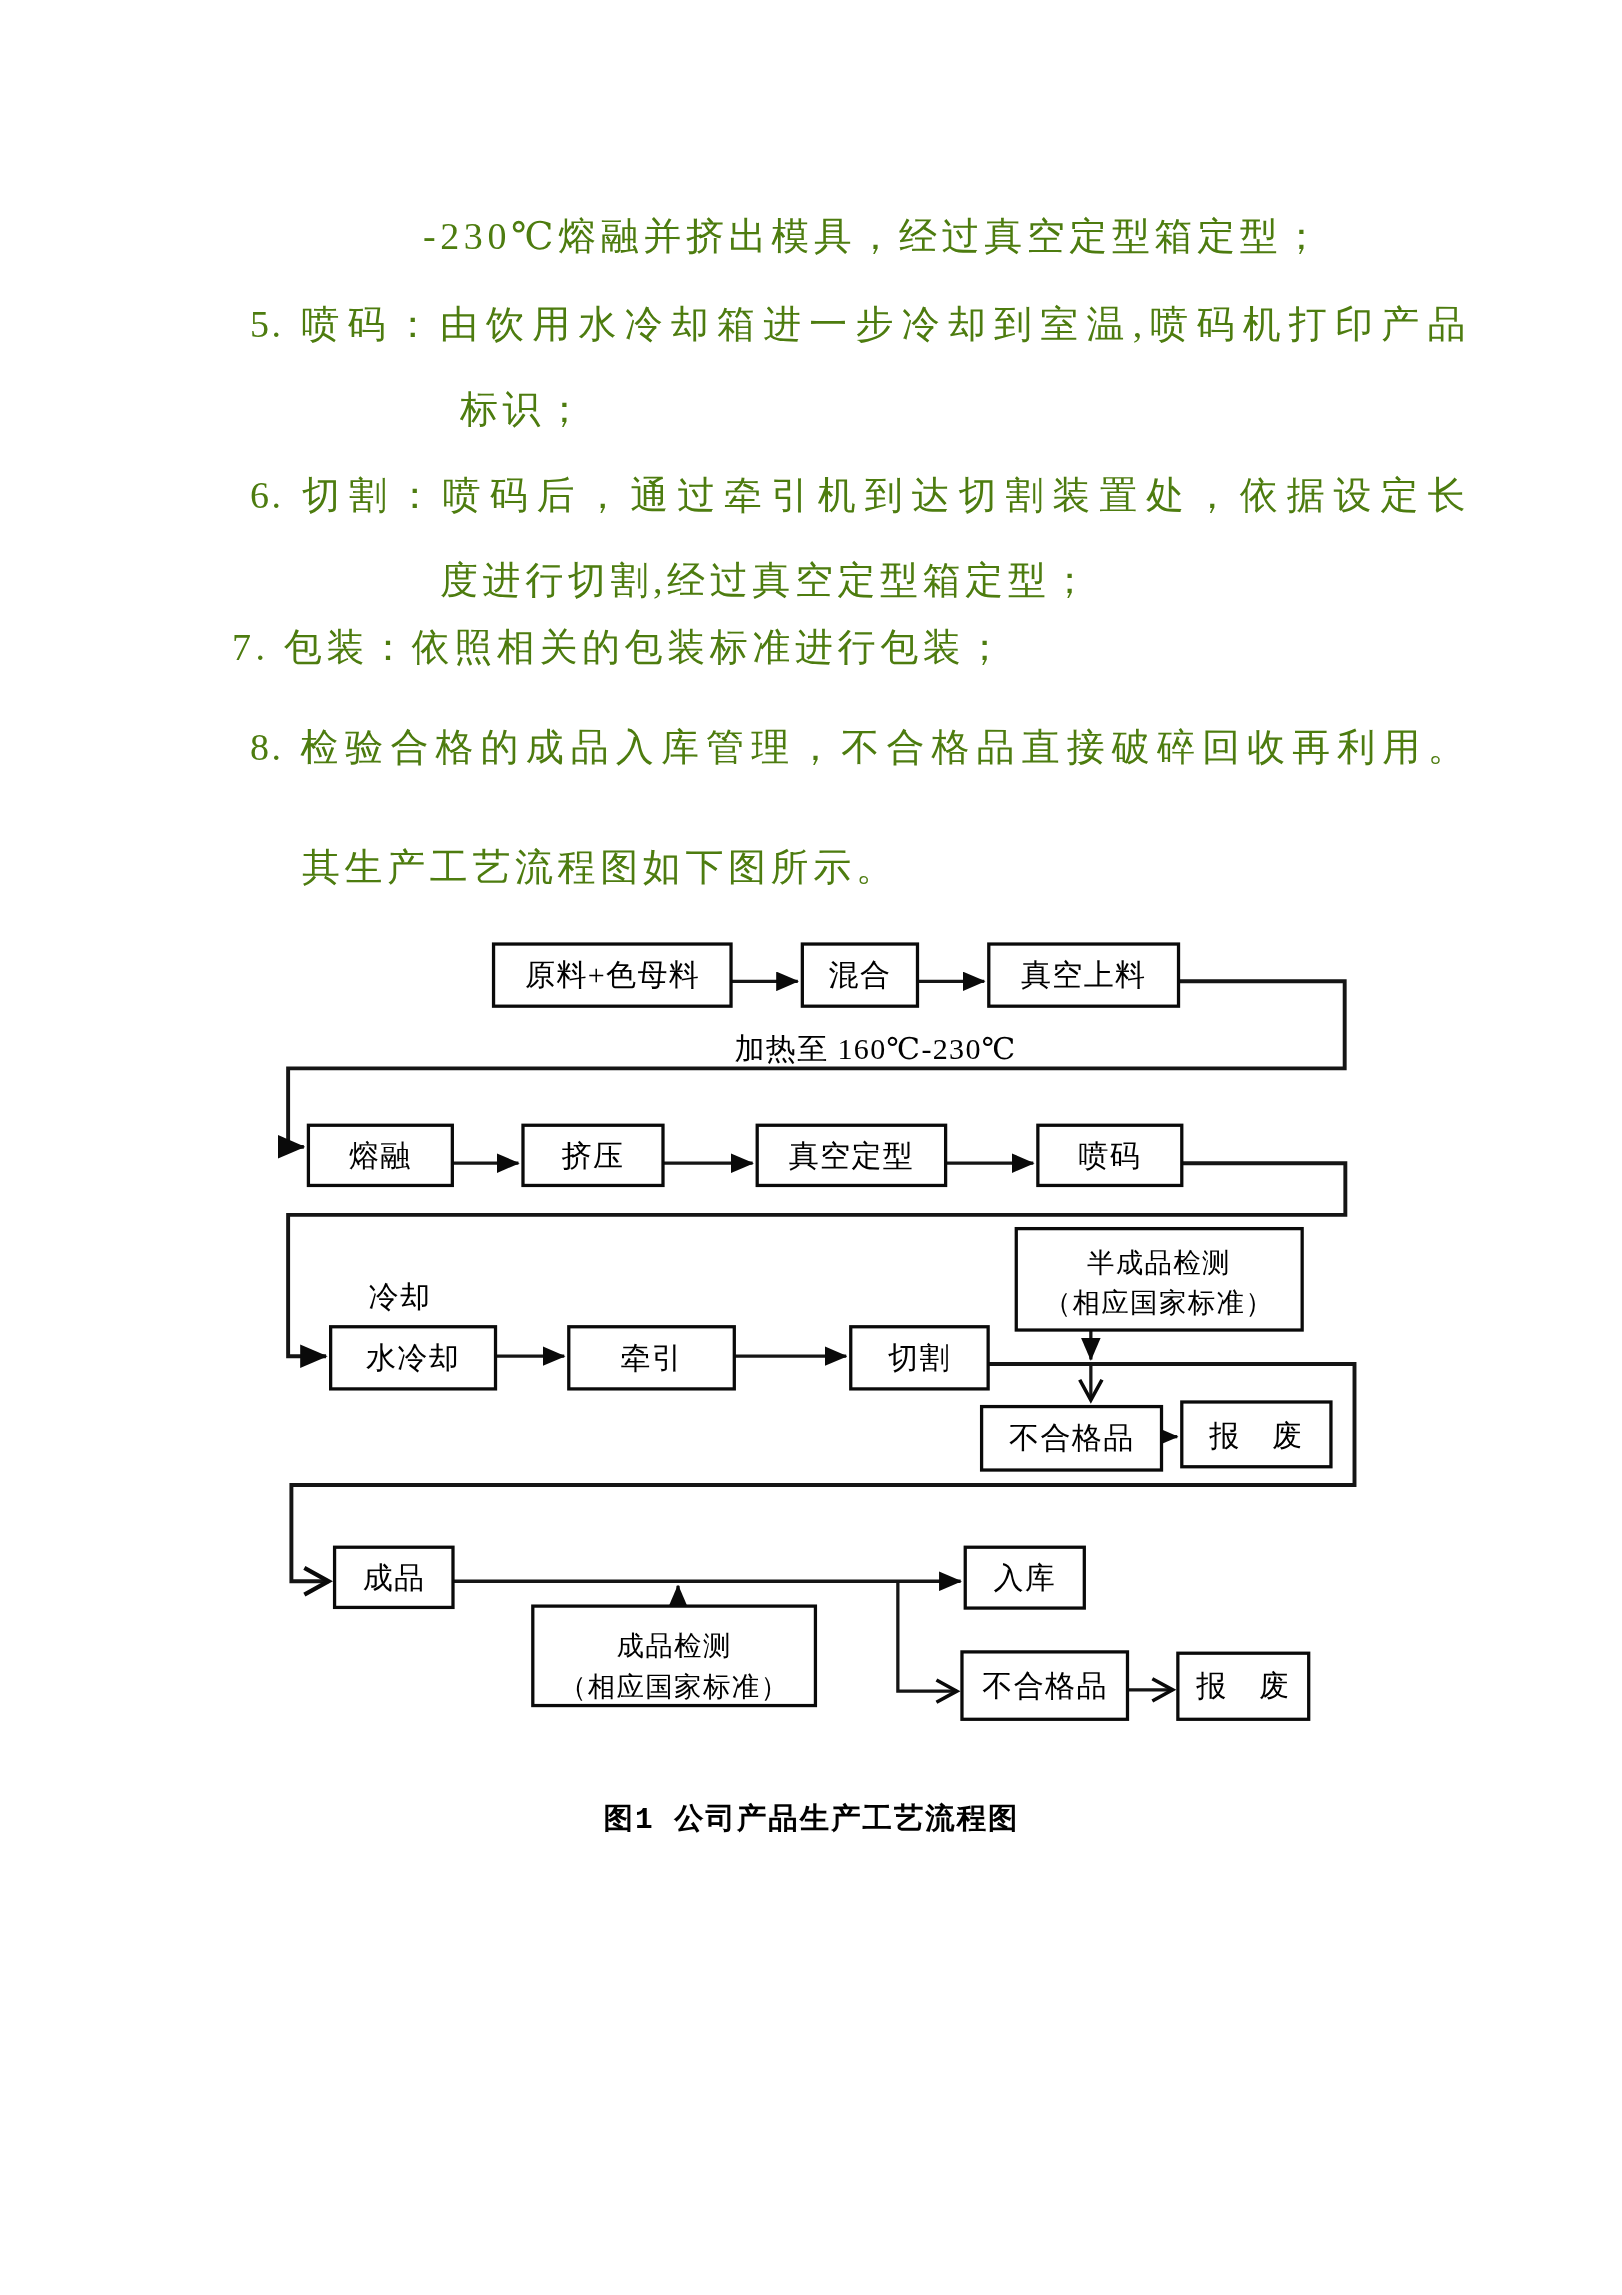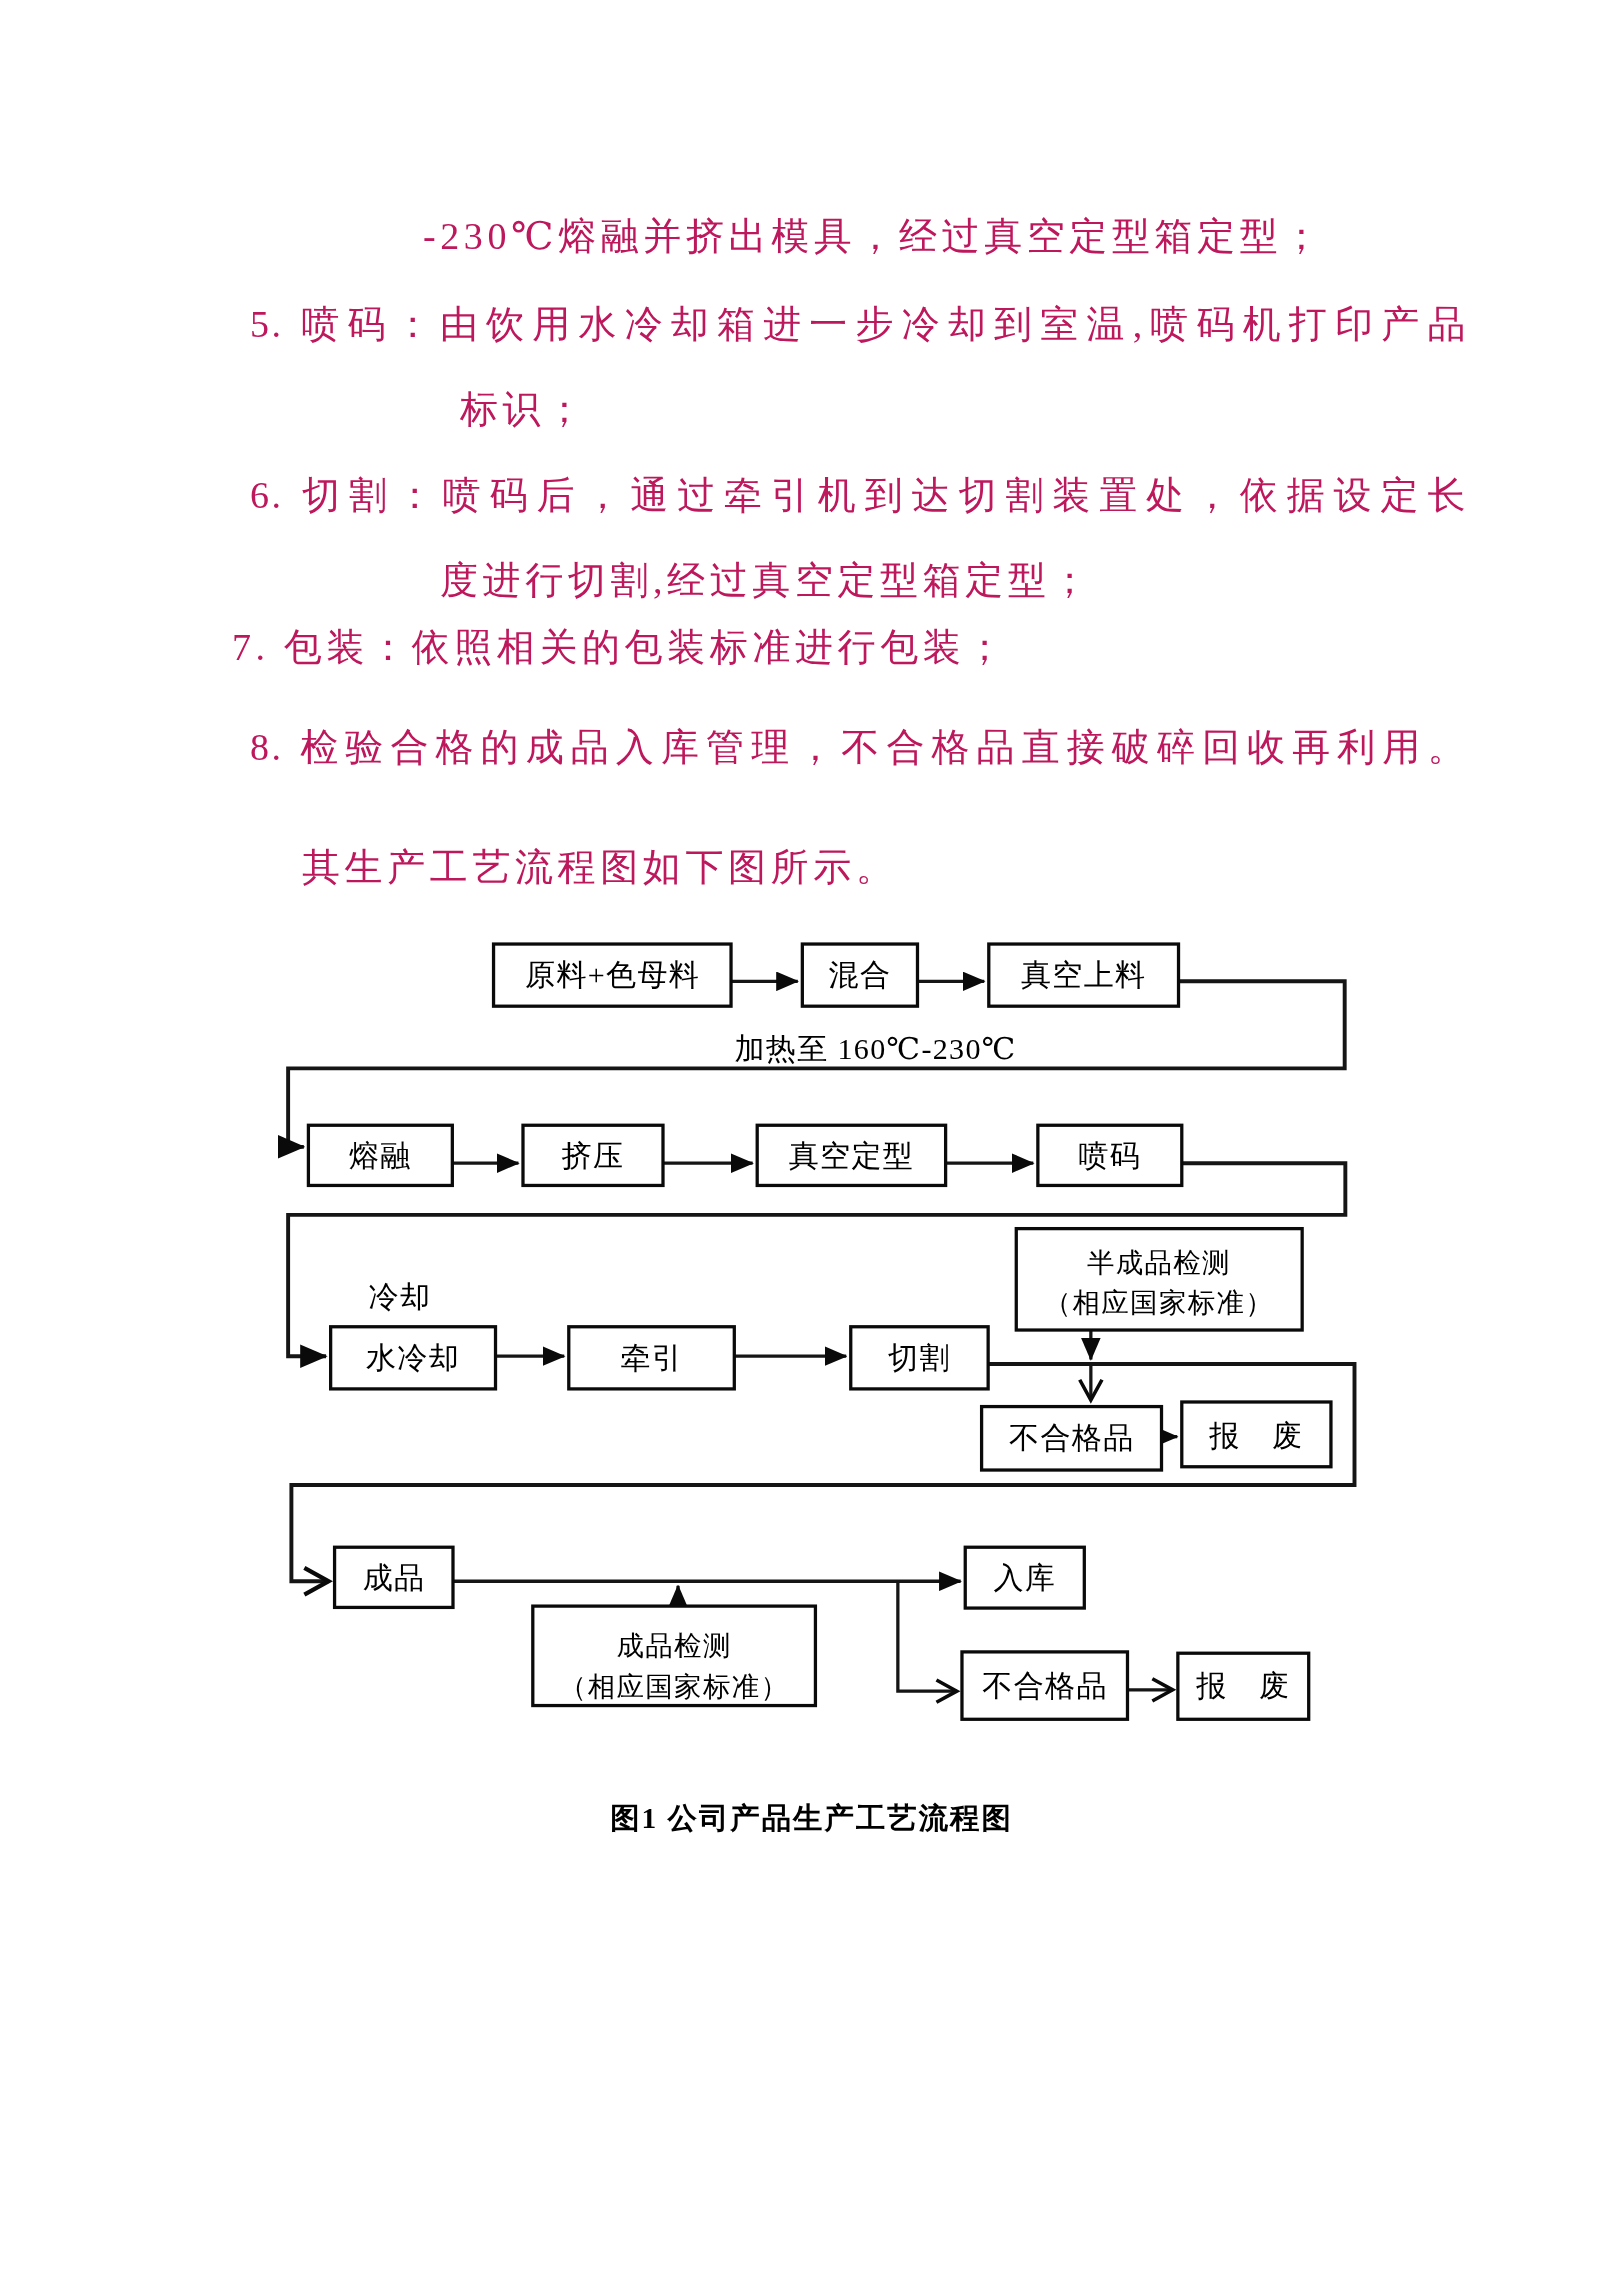--- a/index.html
+++ b/index.html
@@ -11,21 +11,21 @@
     font-family:"Liberation Serif","DejaVu Serif",serif;
     color:#000;
   }
   
   .docline{
     position:absolute;
     font-size:38px;
     line-height:1.18;
     letter-spacing:4.6px;
     white-space:pre;
-    color:#be185d;
+    color:#4d7c0f;
   }
   .docline.justify{
     letter-spacing:2.6px;
     width:1218px;
     white-space:normal;
     text-align:justify;
     text-align-last:justify;
     margin-left:18px;
   }
   
@@ -35,21 +35,21 @@
   #line-3{left:232px;top:473px;}
   #line-4{left:440px;top:558px;}
   #line-5{left:232px;top:625px;}
   #line-6{left:232px;top:725px;}
   #line-7{left:302px;top:845px;}
 
   .figure-caption{
     position:absolute;
     left:0;top:1799px;width:1623px;
     text-align:center;
-    font-family:Liberation Serif, serif;
+    font-family:Liberation Mono, monospace;
     font-weight:bold;
     font-size:29.4px;
     letter-spacing:2px;
     color:#000;
   }
   svg.flow{position:absolute;left:0;top:0;}
   svg.flow rect{fill:#ffffff;stroke:#0a0a0a;stroke-width:5;}
   svg.flow path.conn{fill:none;stroke:#151515;stroke-width:5;}
   svg.flow path.conn.long{stroke-width:6;}
   svg.flow text{

